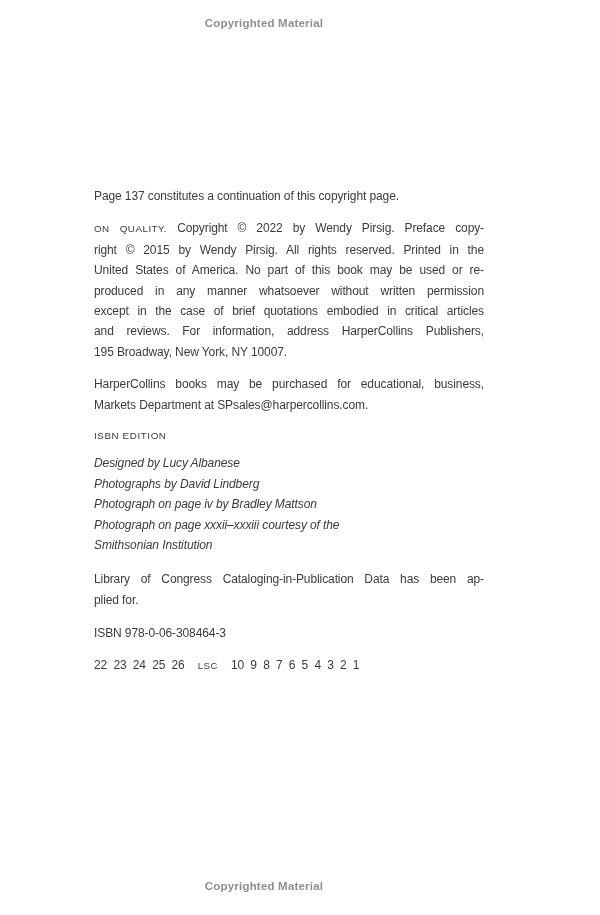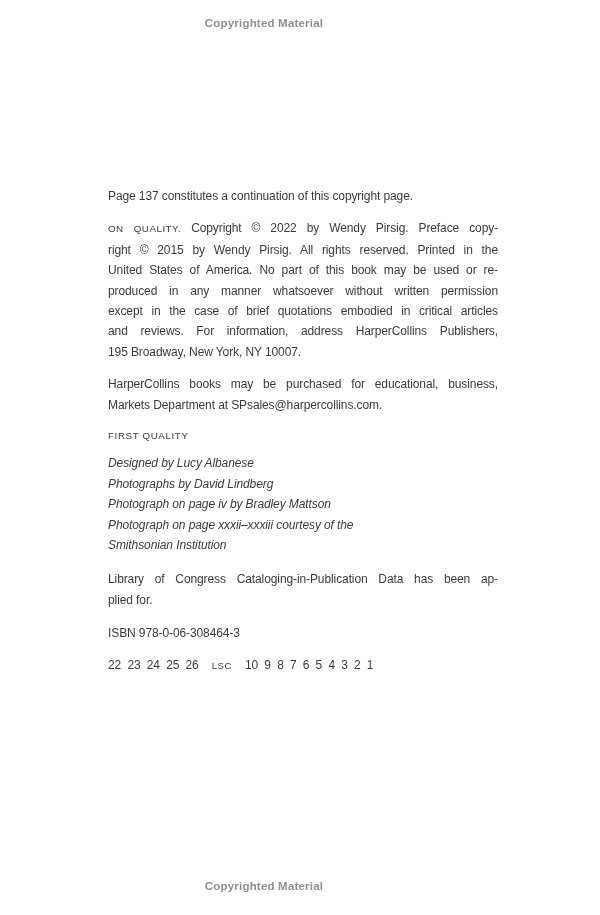--- a/index.html
+++ b/index.html
@@ -21,21 +21,21 @@
     color: #8f8f8f;
     font-size: 11.5px;
     font-weight: 700;
     letter-spacing: 0.2px;
   }
   .wm-top { top: 17px; }
   .wm-bottom { top: 880px; }
 
   .text-block {
     position: absolute;
-    left: 108px; top: 186px;
+    left: 94px; top: 186px;
     width: 390px;
     color: #3b3b3b;
     font-size: 12px;
     line-height: 20.4px;
     letter-spacing: -0.1px;
   }
   .para { margin: 0; }
   .line { min-height: 20.4px; }
   .just { text-align: justify; text-align-last: justify; }
   .m12 { margin-top: 12px; }
@@ -83,21 +83,21 @@
       <div class="line just">and reviews. For information, address HarperCollins Publishers,</div>
       <div class="line">195 Broadway, New York, NY 10007.</div>
     </div>
 
     <div class="para m12">
       <div class="line just">HarperCollins books may be purchased for educational, business,</div>
       <div class="line">Markets Department at SPsales@harpercollins.com.</div>
     </div>
 
     <div class="para m14">
-      <div class="line edition-line">FIRST QUALITY</div>
+      <div class="line edition-line">ISBN EDITION</div>
     </div>
 
     <div class="para m17 credits">
       <div class="line">Designed by Lucy Albanese</div>
       <div class="line">Photographs by David Lindberg</div>
       <div class="line">Photograph on page iv by Bradley Mattson</div>
       <div class="line">Photograph on page xxxii–xxxiii courtesy of the</div>
       <div class="line">Smithsonian Institution</div>
     </div>
 

